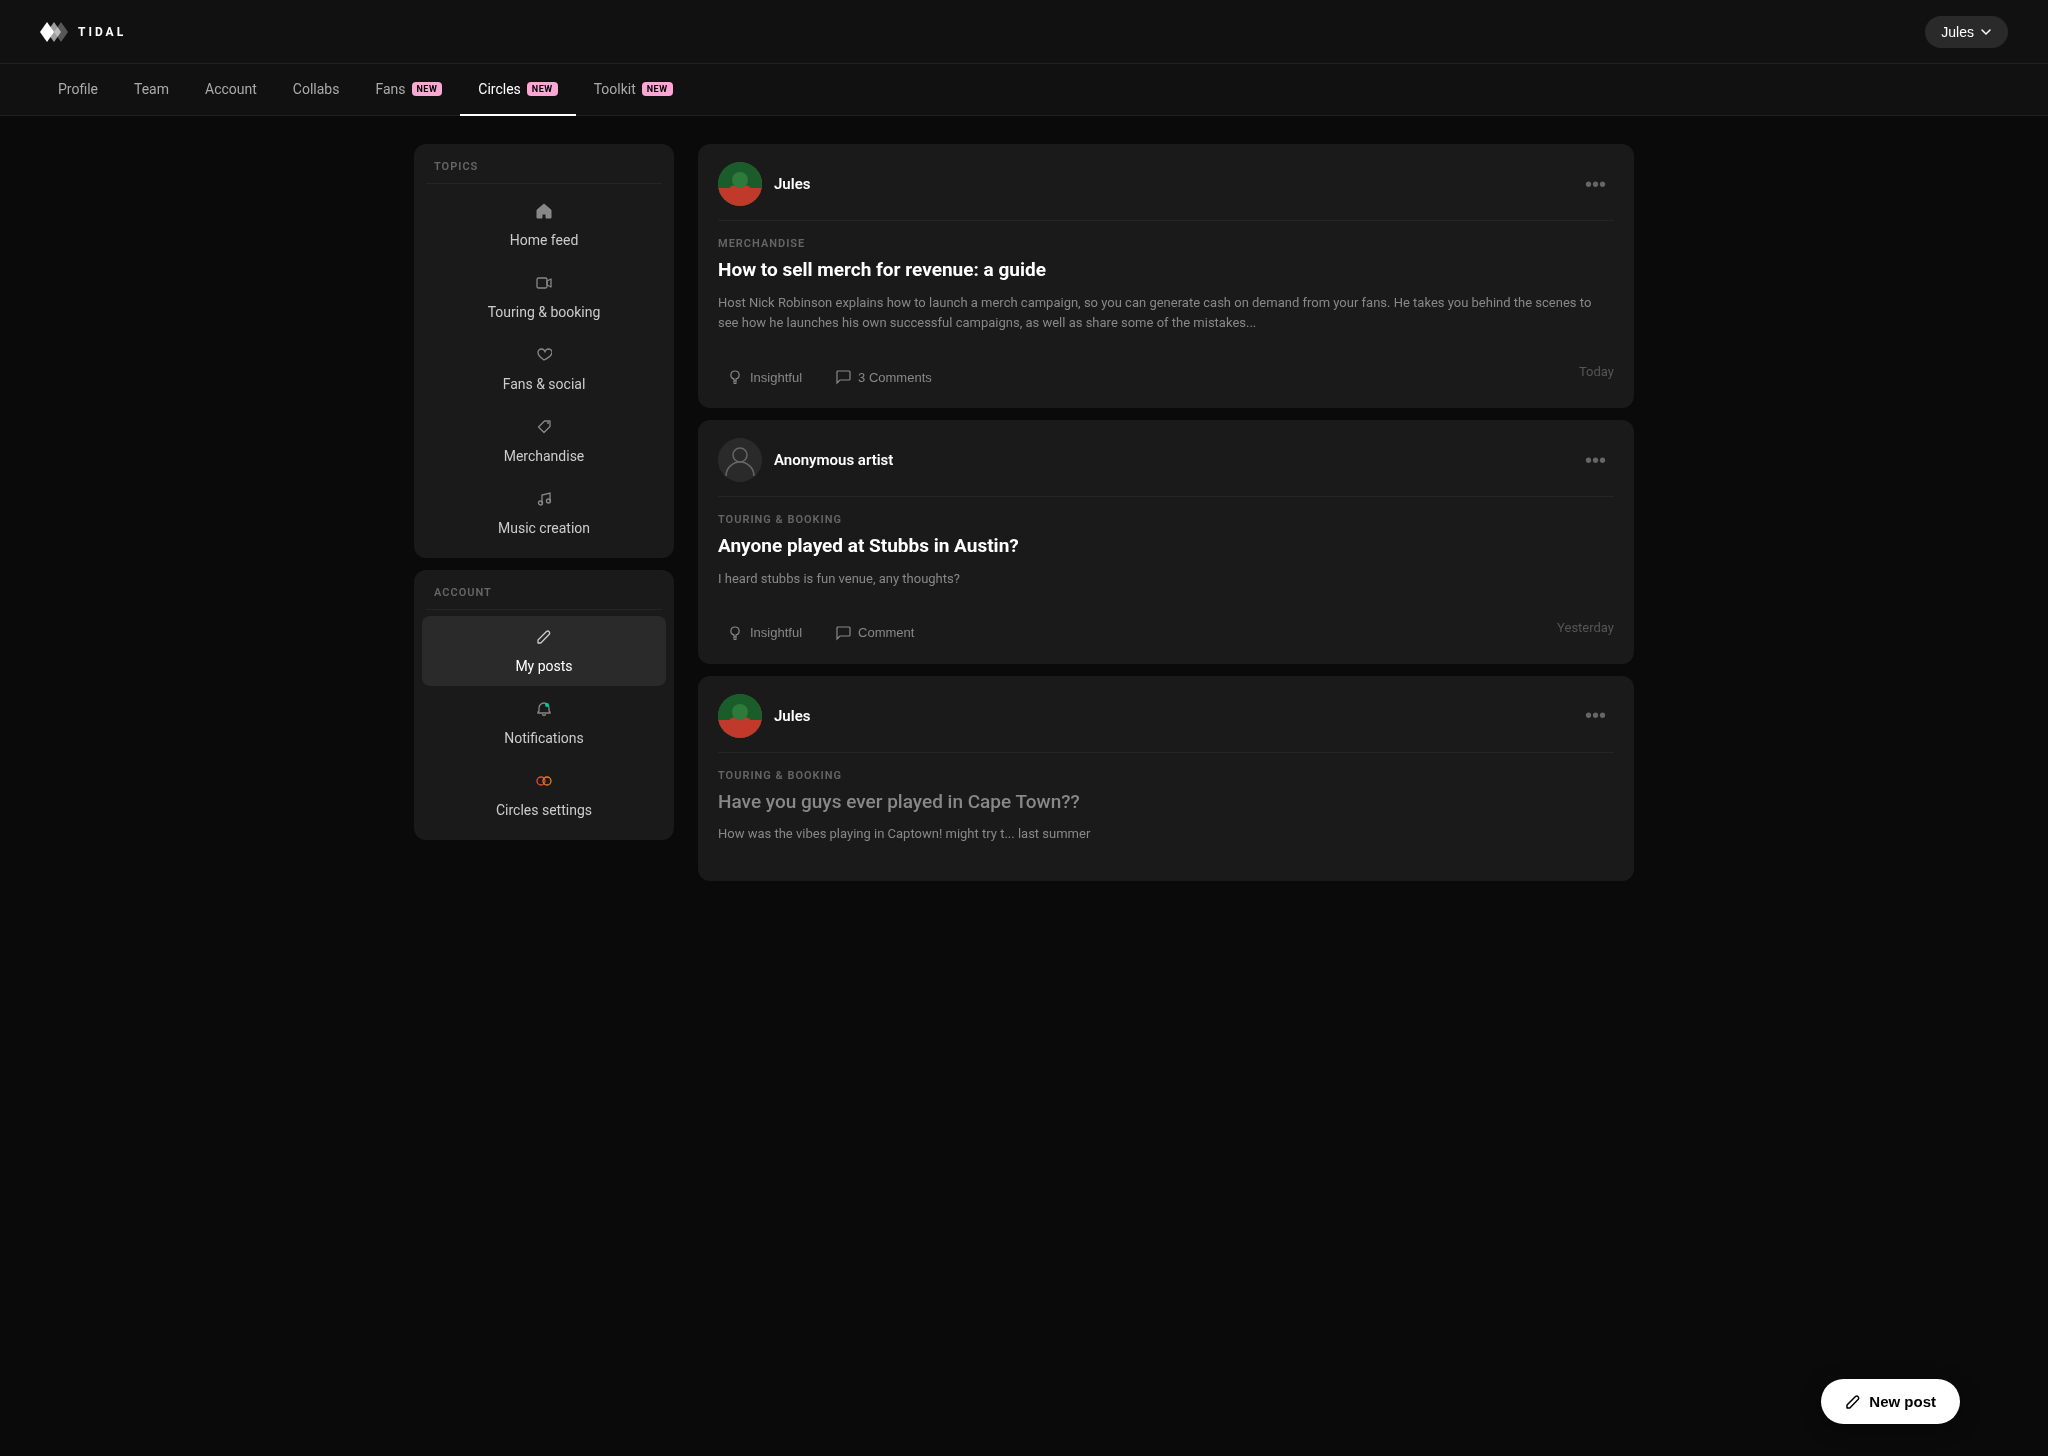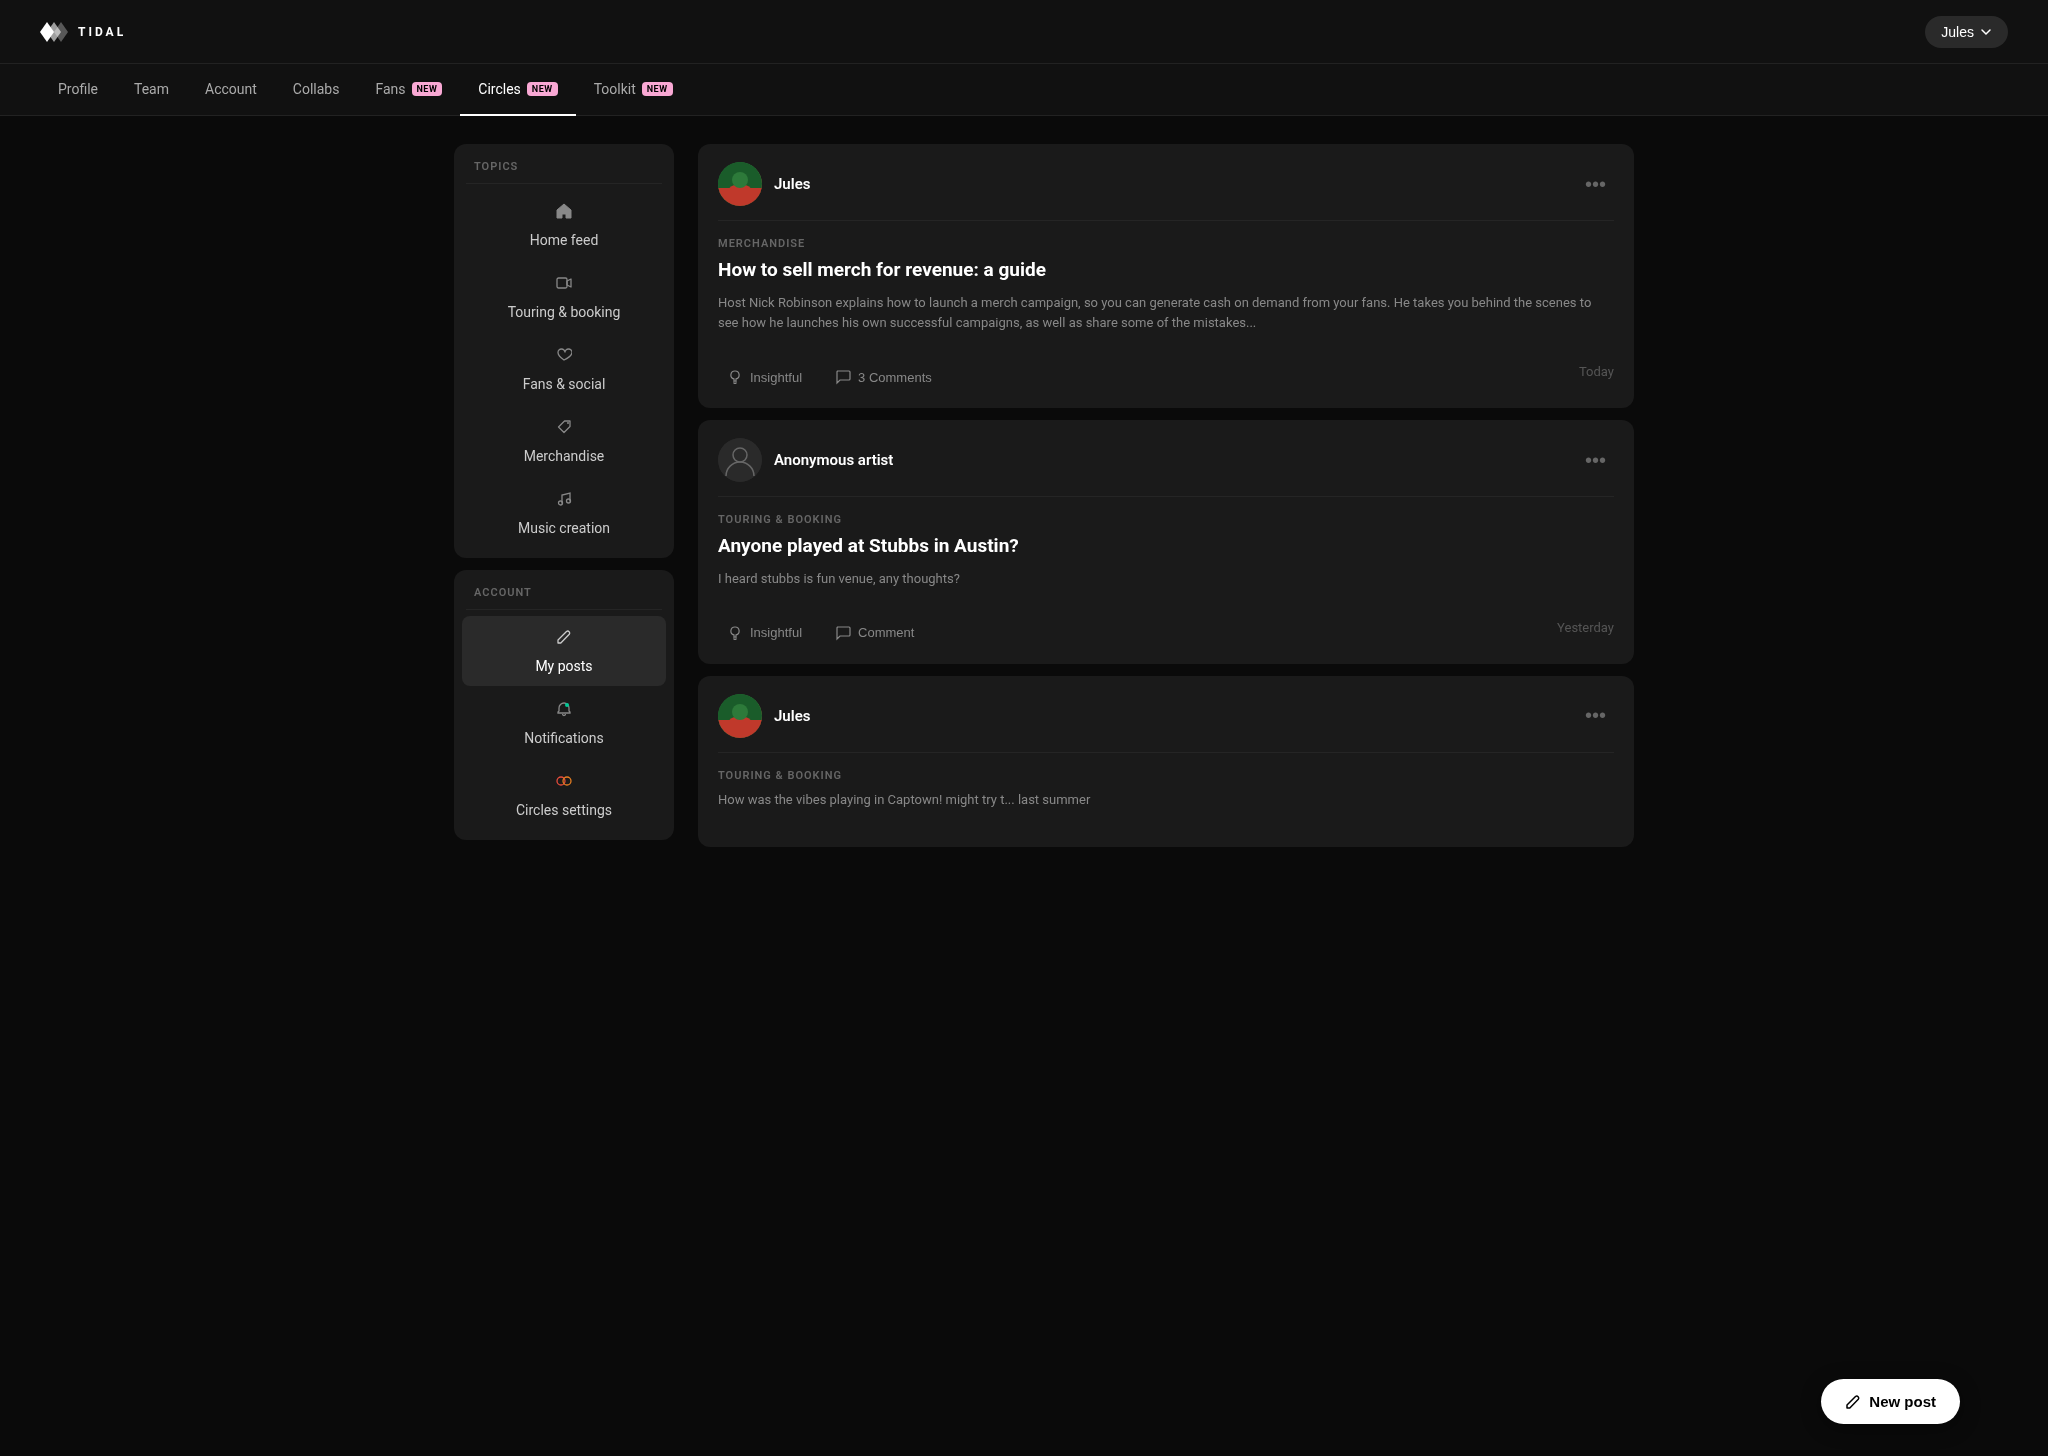--- a/index.html
+++ b/index.html
@@ -97,21 +97,20 @@
       width: 260px;
       flex-shrink: 0;
       display: flex;
       flex-direction: column;
       gap: 12px;
     }
     .sidebar-section {
       background: #1a1a1a;
       border-radius: 12px;
       overflow: hidden;
-      margin-left: 40px;
     }
     .sidebar-section-title {
       font-size: 11px;
       font-weight: 600;
       color: #666;
       letter-spacing: 1px;
       padding: 16px 20px 10px;
       text-transform: uppercase;
     }
     .sidebar-item {
@@ -533,20 +532,21 @@
               <circle cx="22" cy="18" r="8" fill="#2d7a3a"></circle>
             </svg>
           </div>
           <span class="author-name">Jules</span>
         </div>
         <button class="more-btn">•••</button>
       </div>
       <div class="post-divider"></div>
       <div class="post-body">
         <div class="post-category">TOURING &amp; BOOKING</div>
+        <div class="post-title" style="color:#888;font-weight:500;">Have you guys ever played in Cape Town??</div>
         <div class="post-excerpt">How was the vibes playing in Captown! might try t... last summer</div>
       </div>
     </div>
 
   </div>
 </div>
 
 <button class="new-post-btn">
   <svg width="16" height="16" viewBox="0 0 16 16" fill="none">
     <path d="M2 11L10.5 2.5a2 2 0 012.8 2.8L4.8 14H2v-3z" stroke="#000" stroke-width="1.5" stroke-linejoin="round" fill="none"></path>

